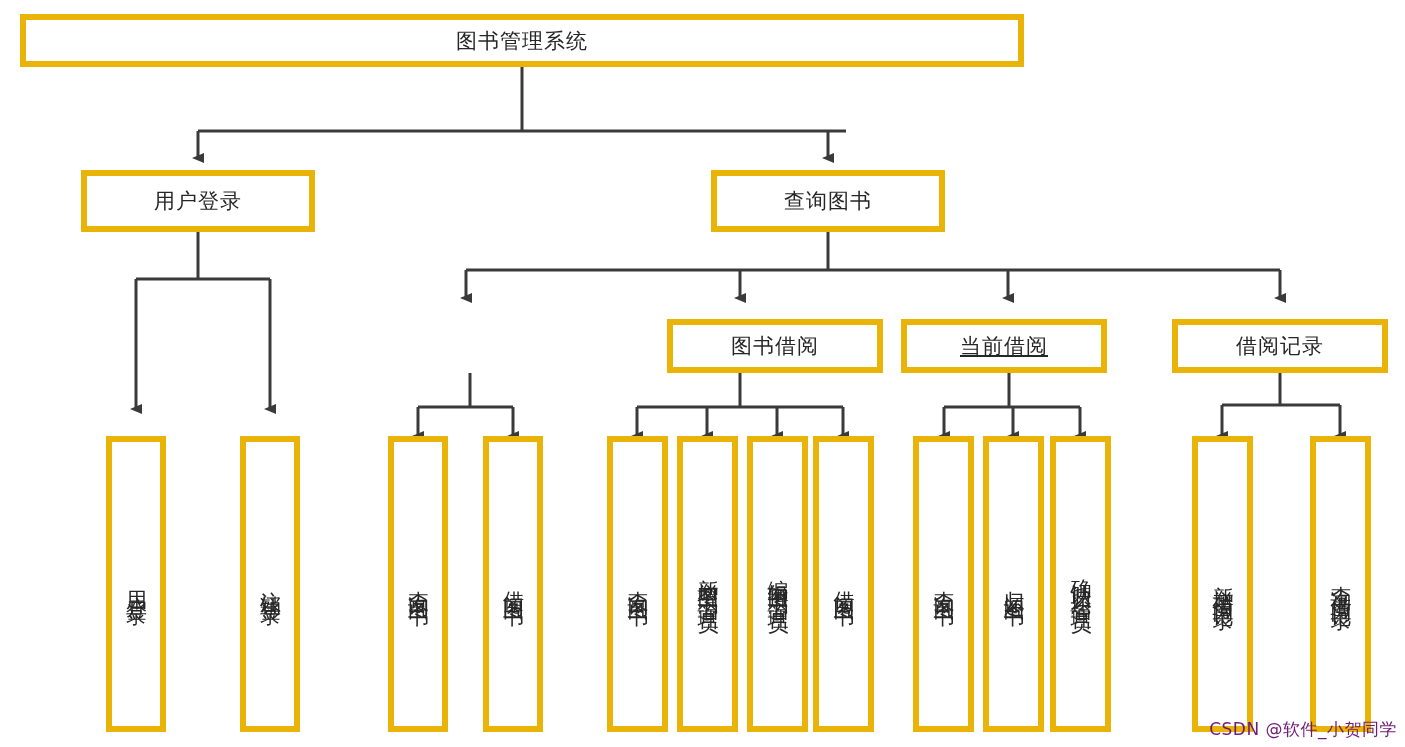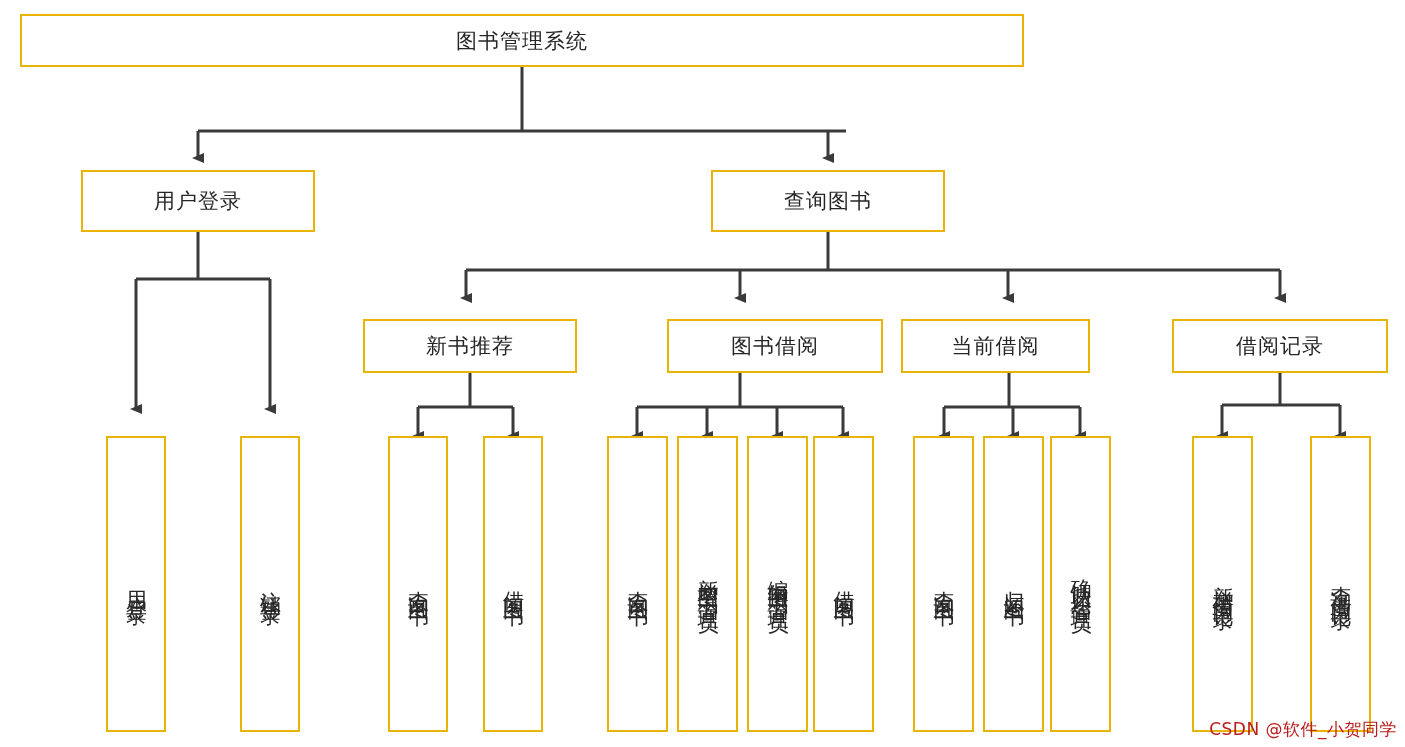--- a/index.html
+++ b/index.html
@@ -22,21 +22,21 @@
     position: absolute;
     left: 0;
     top: 0;
     width: 1405px;
     height: 747px;
   }
   .node {
     position: absolute;
     box-sizing: border-box;
     background: #ffffff;
-    border: 2px solid #eab308;
+    border: 6px solid #eab308;
     display: flex;
     align-items: center;
     justify-content: center;
     color: #262626;
     z-index: 2;
   }
   .node.horizontal {
     font-size: 21px;
     letter-spacing: 1px;
   }
@@ -54,21 +54,21 @@
   }
   .node .hlabel {
     white-space: nowrap;
     display: block;
   }
   #watermark {
     position: absolute;
     right: 8px;
     bottom: 6px;
     font-size: 17px;
-    color: #b91c1c;
+    color: #701a75;
     white-space: nowrap;
     z-index: 3;
     letter-spacing: 0.5px;
   }
 </style>
 </head>
 <body>
 
 <div id="diagram-root">
 
@@ -126,27 +126,24 @@
     <span class="hlabel">图书管理系统</span>
   </div>
 
   <div class="node horizontal" style="left:81px; top:170px; width:234px; height:62px;">
     <span class="hlabel">用户登录</span>
   </div>
   <div class="node horizontal" style="left:711px; top:170px; width:234px; height:62px;">
     <span class="hlabel">查询图书</span>
   </div>
 
-  <div class="node horizontal" style="left:363px; top:319px; width:214px; height:54px;">
-    <span class="hlabel">新书推荐</span>
-  </div>
   <div class="node horizontal" style="left:632px; top:319px; width:216px; height:54px;margin-left:35px;">
     <span class="hlabel">图书借阅</span>
   </div>
-  <div class="node horizontal" style="left:901px; top:319px; width:189px; height:54px;">
+  <div class="node horizontal" style="left:901px; top:319px; width:206px; height:54px;text-decoration:underline;">
     <span class="hlabel">当前借阅</span>
   </div>
   <div class="node horizontal" style="left:1172px; top:319px; width:216px; height:54px;">
     <span class="hlabel">借阅记录</span>
   </div>
 
   <div class="node vertical" style="left:106px; top:436px; width:60px; height:296px;">
     <span class="vlabel">用户登录</span>
   </div>
   <div class="node vertical" style="left:240px; top:436px; width:60px; height:296px;">

